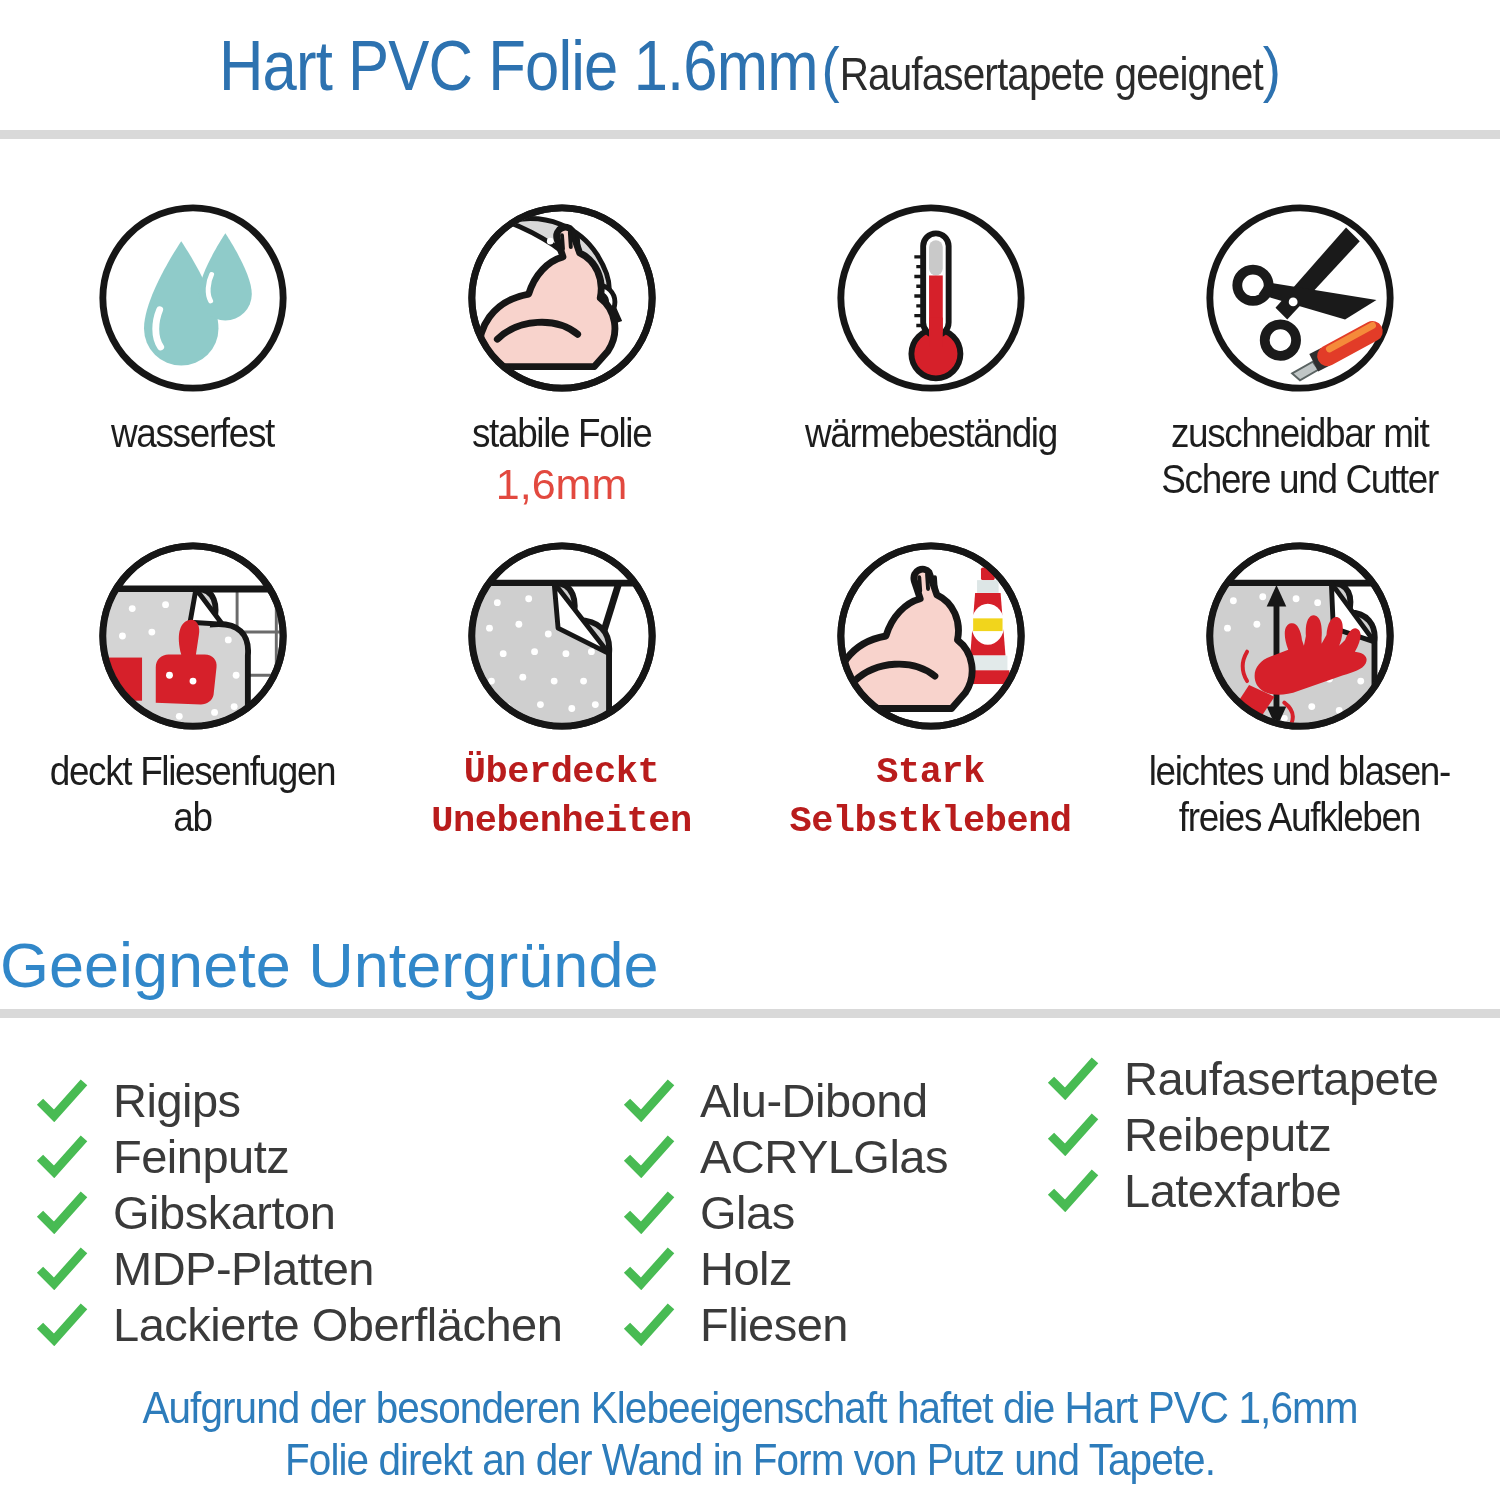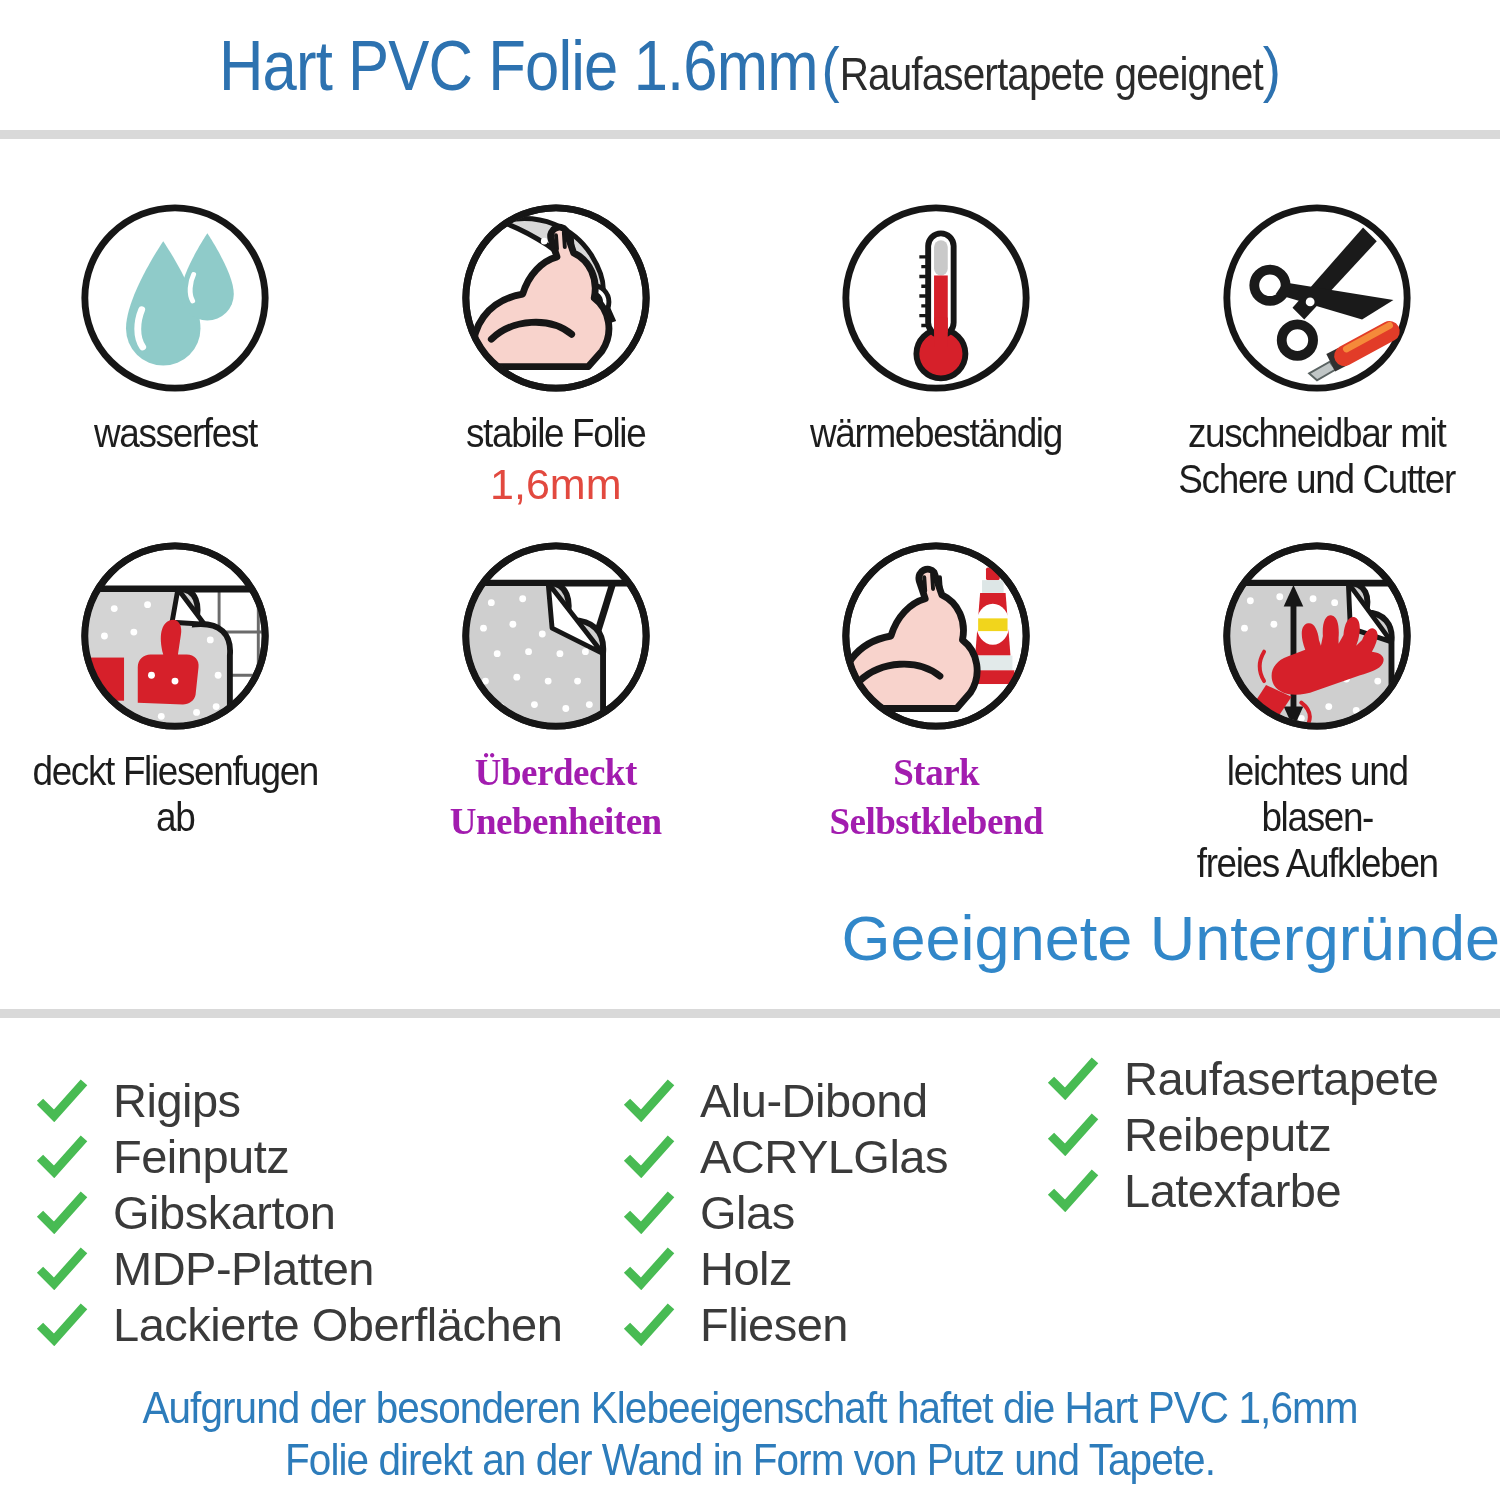--- a/index.html
+++ b/index.html
@@ -10,33 +10,33 @@
   .title-row{position:absolute;top:26px;left:0;width:100%;text-align:center;white-space:nowrap;
              transform:scaleX(.88);transform-origin:center top;}
   .title-main{font-size:70px;color:var(--title-blue,#2d72b0);letter-spacing:-1px;}
   .title-paren{font-size:62px;color:var(--title-blue,#2d72b0);}
   .title-sub{font-size:46px;color:#2b2b2b;letter-spacing:-1px;}
   .divider{position:absolute;left:0;width:100%;height:9px;background:var(--divider-gray,#d9d9d9);}
   #divider-top{top:130px}
   #divider-mid{top:1009px}
 
   
-  .features-row{position:absolute;left:8px;right:16px;display:grid;grid-template-columns:repeat(4,1fr);gap:46px;}
+  .features-row{position:absolute;left:8px;right:16px;display:grid;grid-template-columns:repeat(4,1fr);}
   #row1{top:200px}
   #row2{top:538px}
   .feature{display:flex;flex-direction:column;align-items:center;}
   .feature svg.badge{width:196px;height:196px;display:block;}
   .feat-label{margin-top:14px;text-align:center;font-size:41px;line-height:46px;color:#1d1d1d;
               letter-spacing:-1.5px;transform:scaleX(.9);transform-origin:center top;}
-  .feat-label.bold{font-family:Liberation Serif, serif;font-weight:700;font-size:37px;line-height:49px;
-                   letter-spacing:-.5px;transform:none;color:#a21caf;}
+  .feat-label.bold{font-family:Liberation Mono, monospace;font-weight:700;font-size:37px;line-height:49px;
+                   letter-spacing:-.5px;transform:none;color:#b91c1c;}
   .feat-sub{margin-top:4px;text-align:center;font-size:43px;color:var(--thickness-red,#e2493f);}
 
   
-  .section-heading{position:absolute;top:902px;width:100%;text-align:right;font-size:63px;
+  .section-heading{position:absolute;top:929px;width:100%;text-align:left;font-size:63px;
                    color:var(--heading-blue,#3187c9);letter-spacing:0;}
   .col{position:absolute;text-align:center;}
   #col1{left:35px;top:1072px}
   #col2{left:622px;top:1072px}
   #col3{left:1046px;top:1050px}
   .chk-item{display:flex;align-items:center;height:56px;}
   .chk-item svg{width:54px;height:44px;margin-right:24px;flex:none;color:var(--check-green,#48bb53);}
   .chk-item span{font-size:47px;color:#3a3a3a;letter-spacing:-.5px;white-space:nowrap;}
 
   

